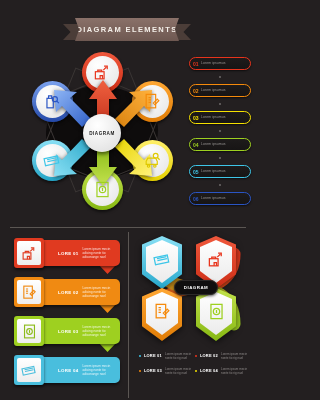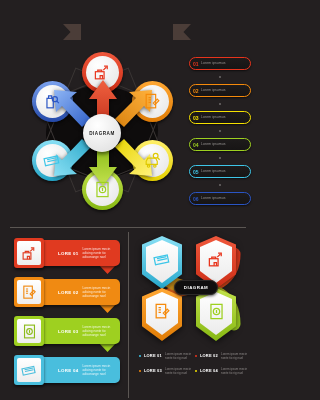--- a/index.html
+++ b/index.html
@@ -156,20 +156,23 @@
   .xl-txt { font-size:3px; color:#8d8988; line-height:1.3; }
 </style>
 </head>
 <body style="background: rgb(35, 31, 32);">
 
 <div class="stage">
 
   <div id="ribbon">
     <div class="rib-tail l"></div>
     <div class="rib-tail r"></div>
+    <div class="rib-body">
+      <span id="ribbon-title">DIAGRAM ELEMENTS</span>
+    </div>
   </div>
 
   <div id="divider-h"></div>
   <div id="divider-v"></div>
 
   <div id="radial">
     <div id="deco-blob" class=""></div>
     <div class="deco" id="deco-a"></div>
     <div class="deco" id="deco-b"></div>
 

